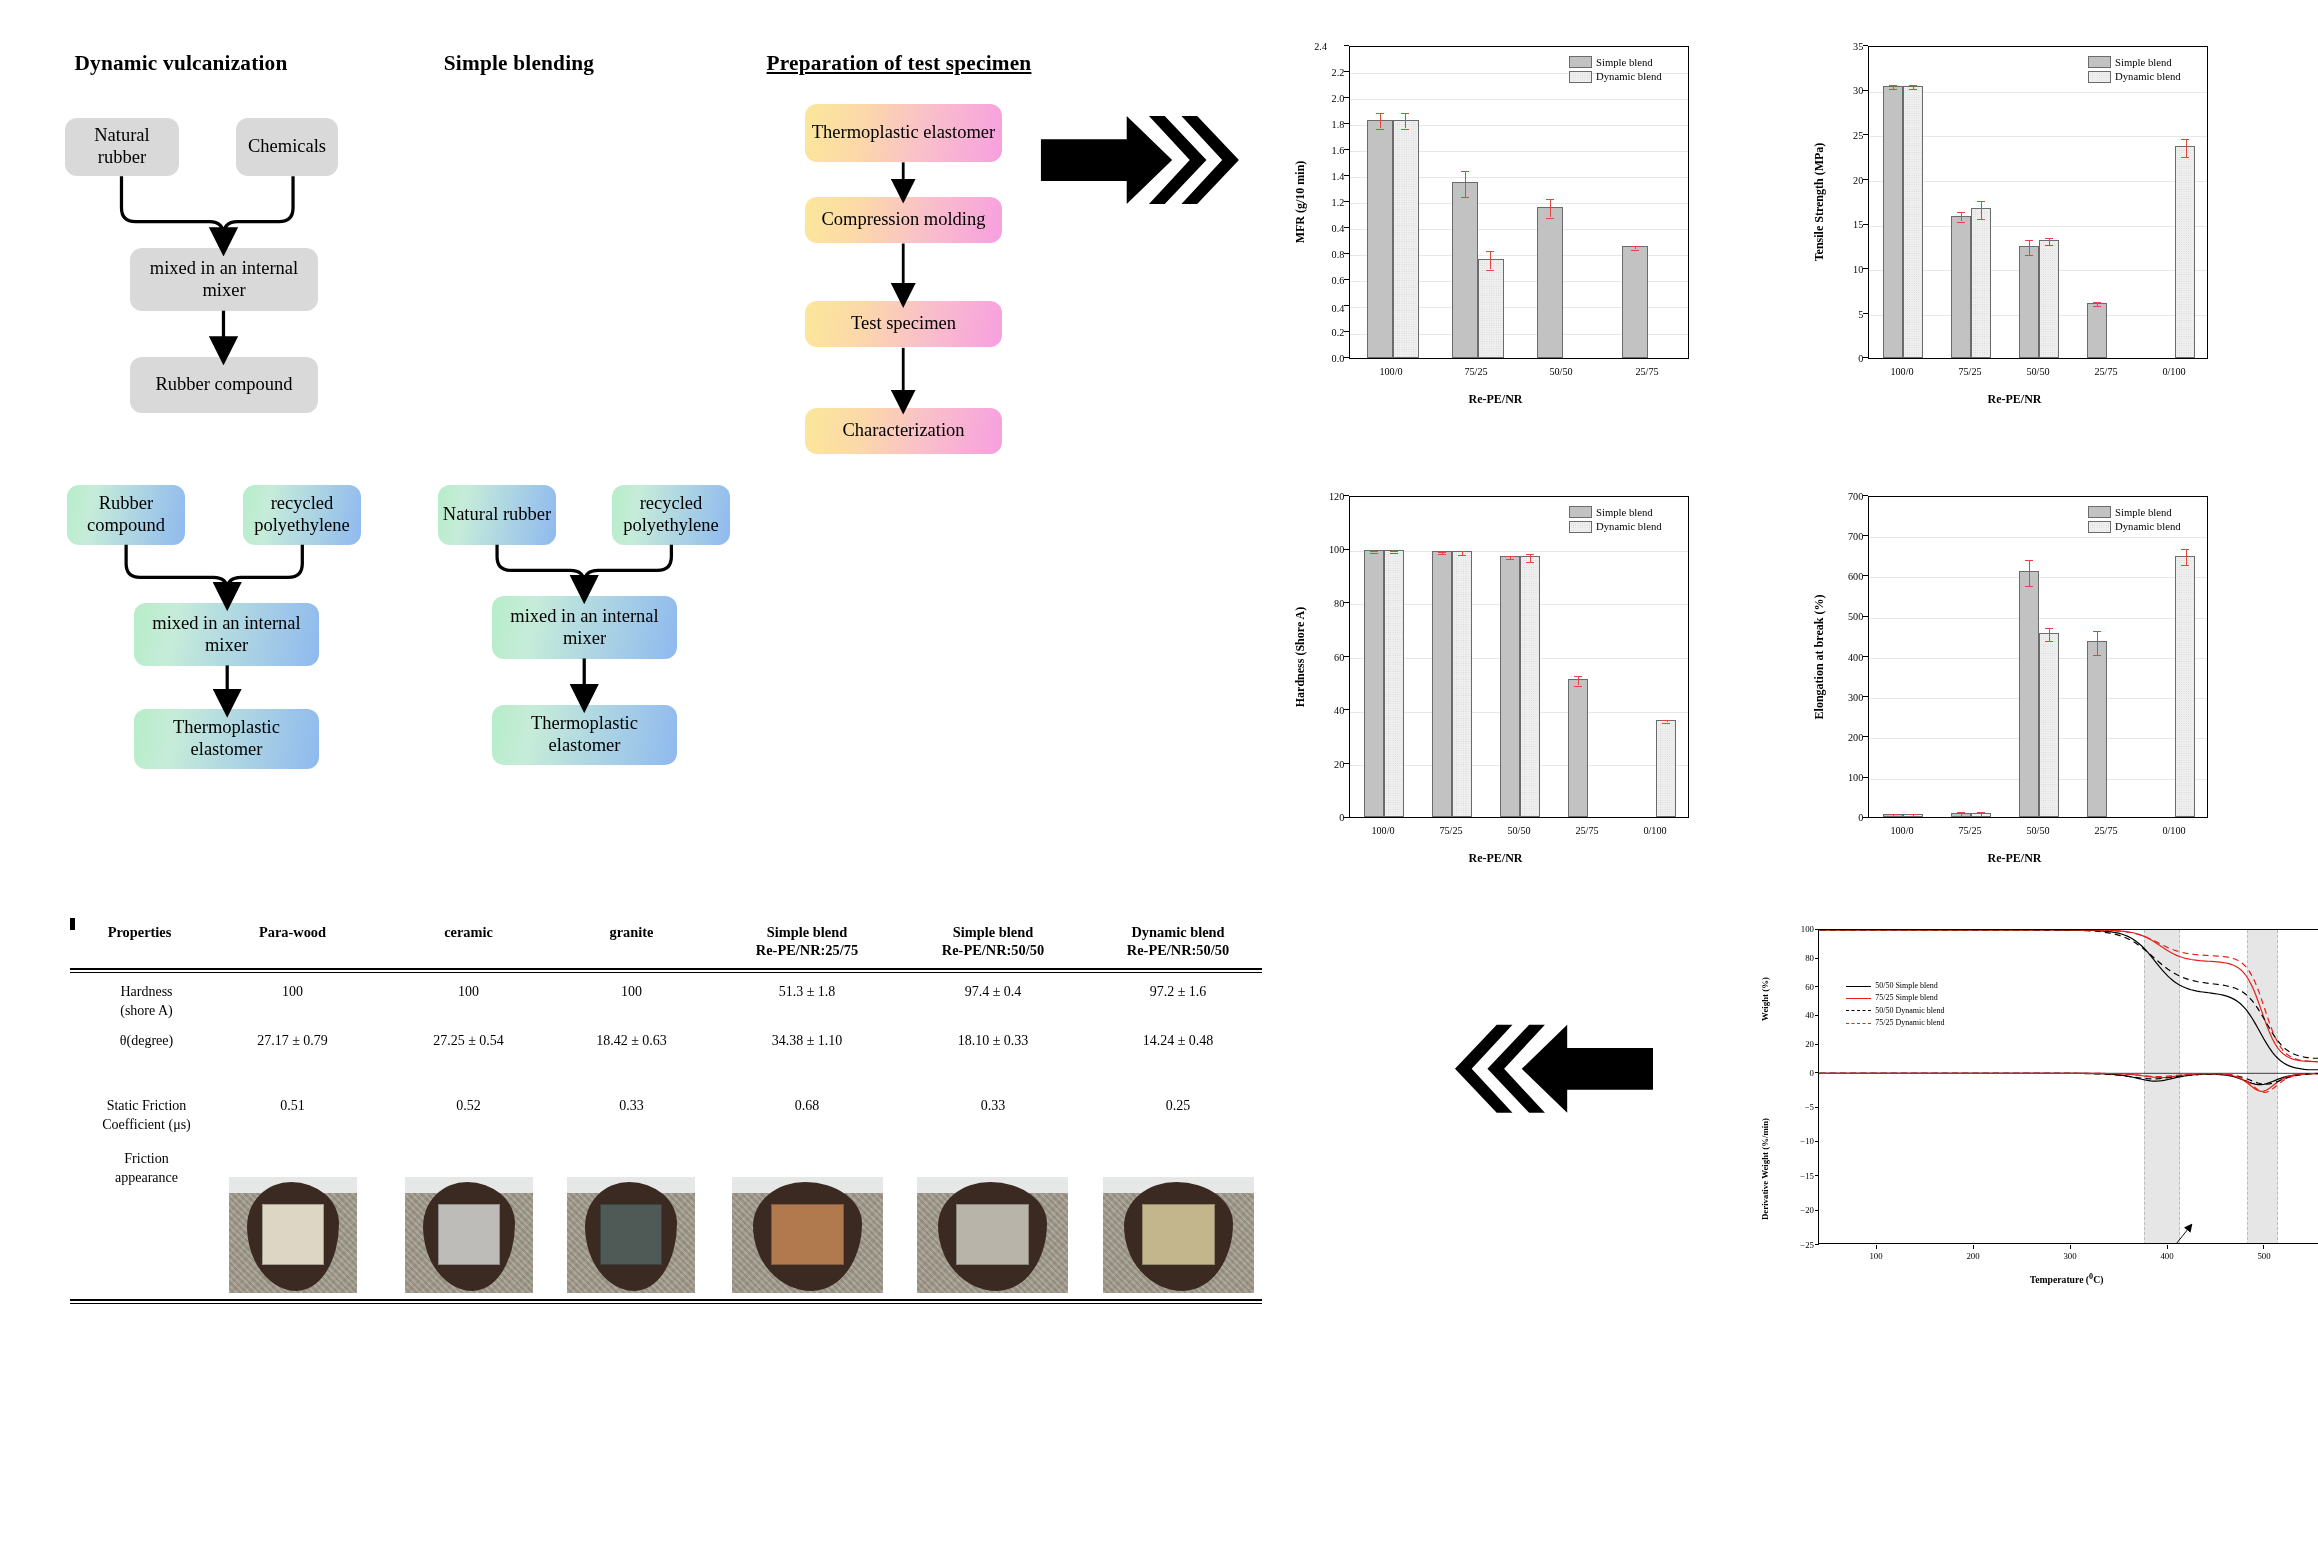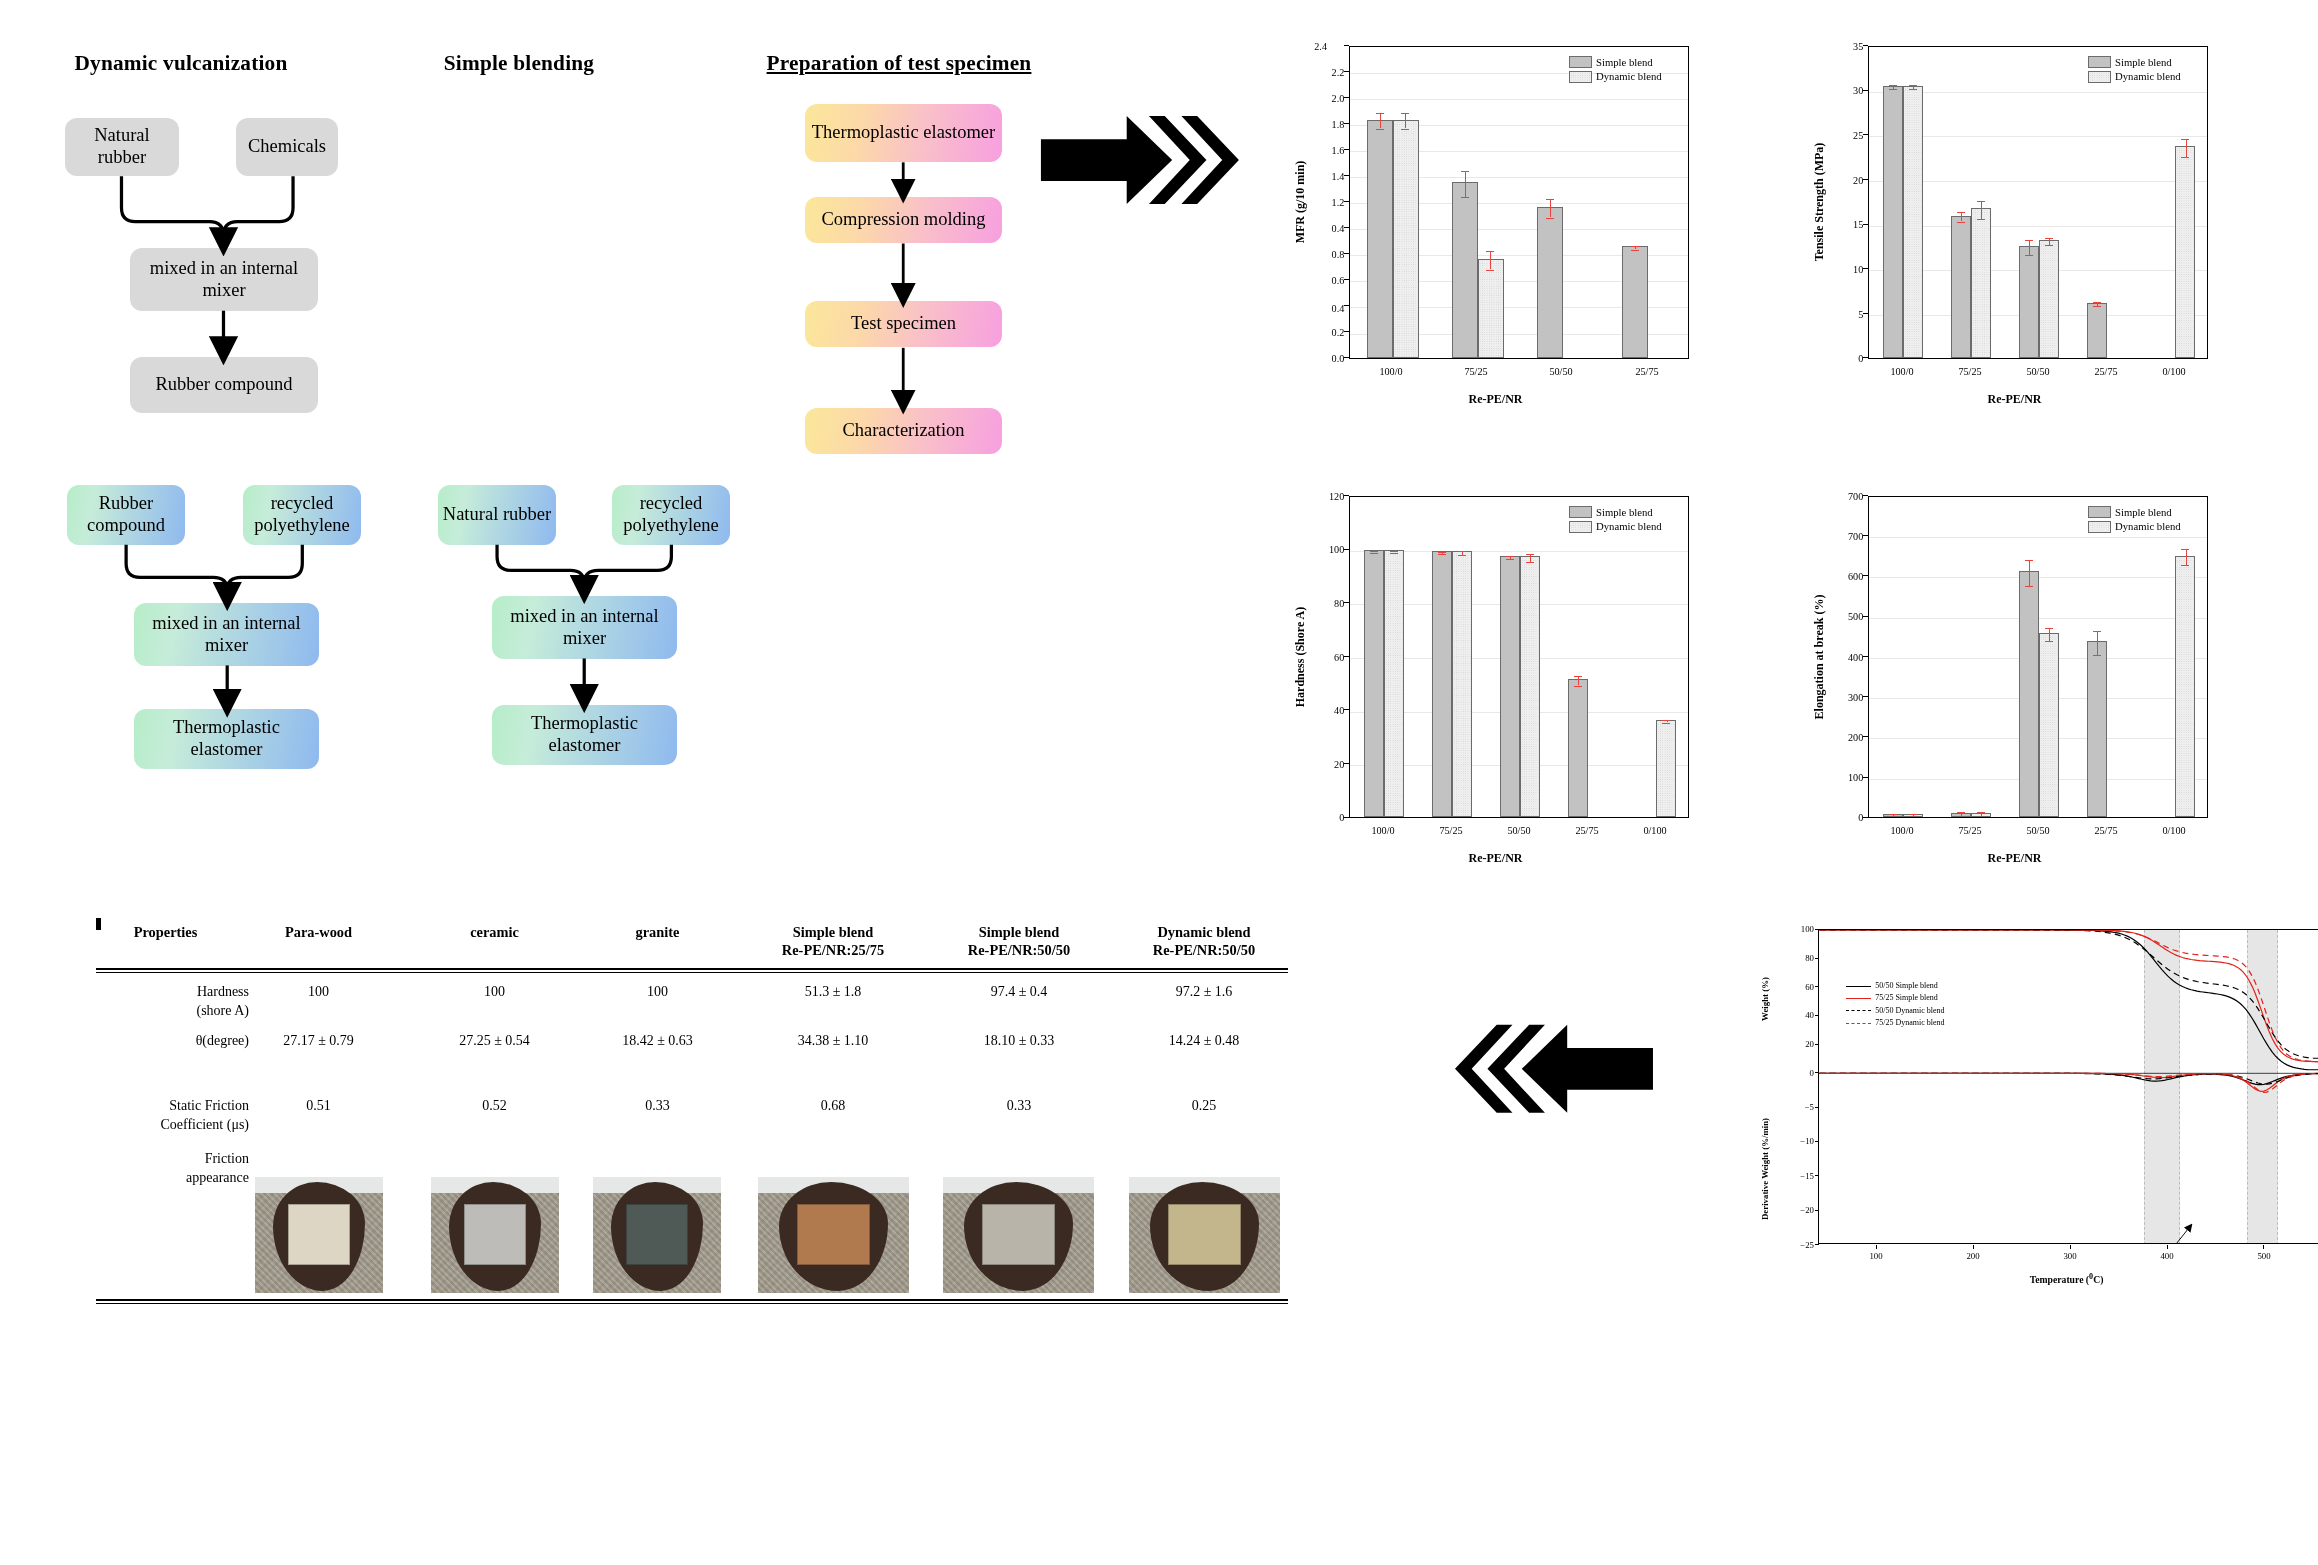--- a/index.html
+++ b/index.html
@@ -29,21 +29,21 @@
   .err{position:absolute;width:0;border-left:0.9px solid #e8433c;}
   .errcap{position:absolute;border-top:0.9px solid #e8433c;}
   .legend{position:absolute;font-size:10.7px;line-height:1.35;}
   .legend .row{display:flex;align-items:center;gap:3.7px;white-space:nowrap;}
   .legend .sw{width:21.3px;height:10.2px;border:0.7px solid #6b6b6b;display:inline-block;}
   .tk{position:absolute;background:#000;}
   
   #tbl{position:absolute;font-size:14px;}
   #tbl .hr{position:absolute;left:0;background:#000;}
   .tcell{position:absolute;text-align:center;line-height:1.25;}
-  .tlab{position:absolute;text-align:right;line-height:1.35;}
+  .tlab{position:absolute;text-align:center;line-height:1.35;}
   .thead{font-weight:bold;font-size:14.4px;text-align:center;line-height:1.3;}
   .spec{position:absolute;overflow:hidden;background:#cfcdc6;}
   .spec .cloth{position:absolute;inset:0;
      background:repeating-linear-gradient(45deg,#d6d3cb 0 2.3px,#bdb9b0 2.3px 4.6px),
                 repeating-linear-gradient(-45deg,#cfccc3 0 3.2px,#c5c1b8 3.2px 6.5px);
      background-blend-mode:multiply;}
   .spec .blob{position:absolute;left:14%;right:14%;top:4%;bottom:2%;
      background:#3a2a22;border-radius:48% 52% 46% 54%/40% 38% 62% 60%;}
   .spec .tile{position:absolute;left:26%;right:26%;top:23%;bottom:24%;border:0.5px solid rgba(0,0,0,.25);}
   .spec .sky{position:absolute;left:0;right:0;top:0;height:14%;background:#e5e8e6;}
@@ -419,21 +419,21 @@
           <span>Simple blend</span>
         </div>
         <div class="row">
           <span class="sw" style="background: radial-gradient(circle, rgb(207, 207, 207) 0.4px, transparent 0.4px) 0% 0% / 2.3px 2.3px rgb(239, 239, 239);"></span>
           <span>Dynamic blend</span>
         </div>
       </div>
     </div>
   </div>
 
-<div id="tbl" style="left:70px;top:918px;width:1345px;height:464px;margin-left:26px;">
+<div id="tbl" style="left:70px;top:918px;width:1345px;height:464px;">
   <div class="hr" style="top:0px;width:4.6px;height:12px;background:#000;left:0;"></div>
 <div class="thead tcell" style="left: 0px; top: 4.6px; width: 139px;">
       <div>Properties</div>
     </div>
     <div class="thead tcell" style="left: 153px; top: 4.6px; width: 139px;">
       <div>Para-wood</div>
     </div>
     <div class="thead tcell" style="left: 329px; top: 4.6px; width: 139px;">
       <div>ceramic</div>
     </div>

